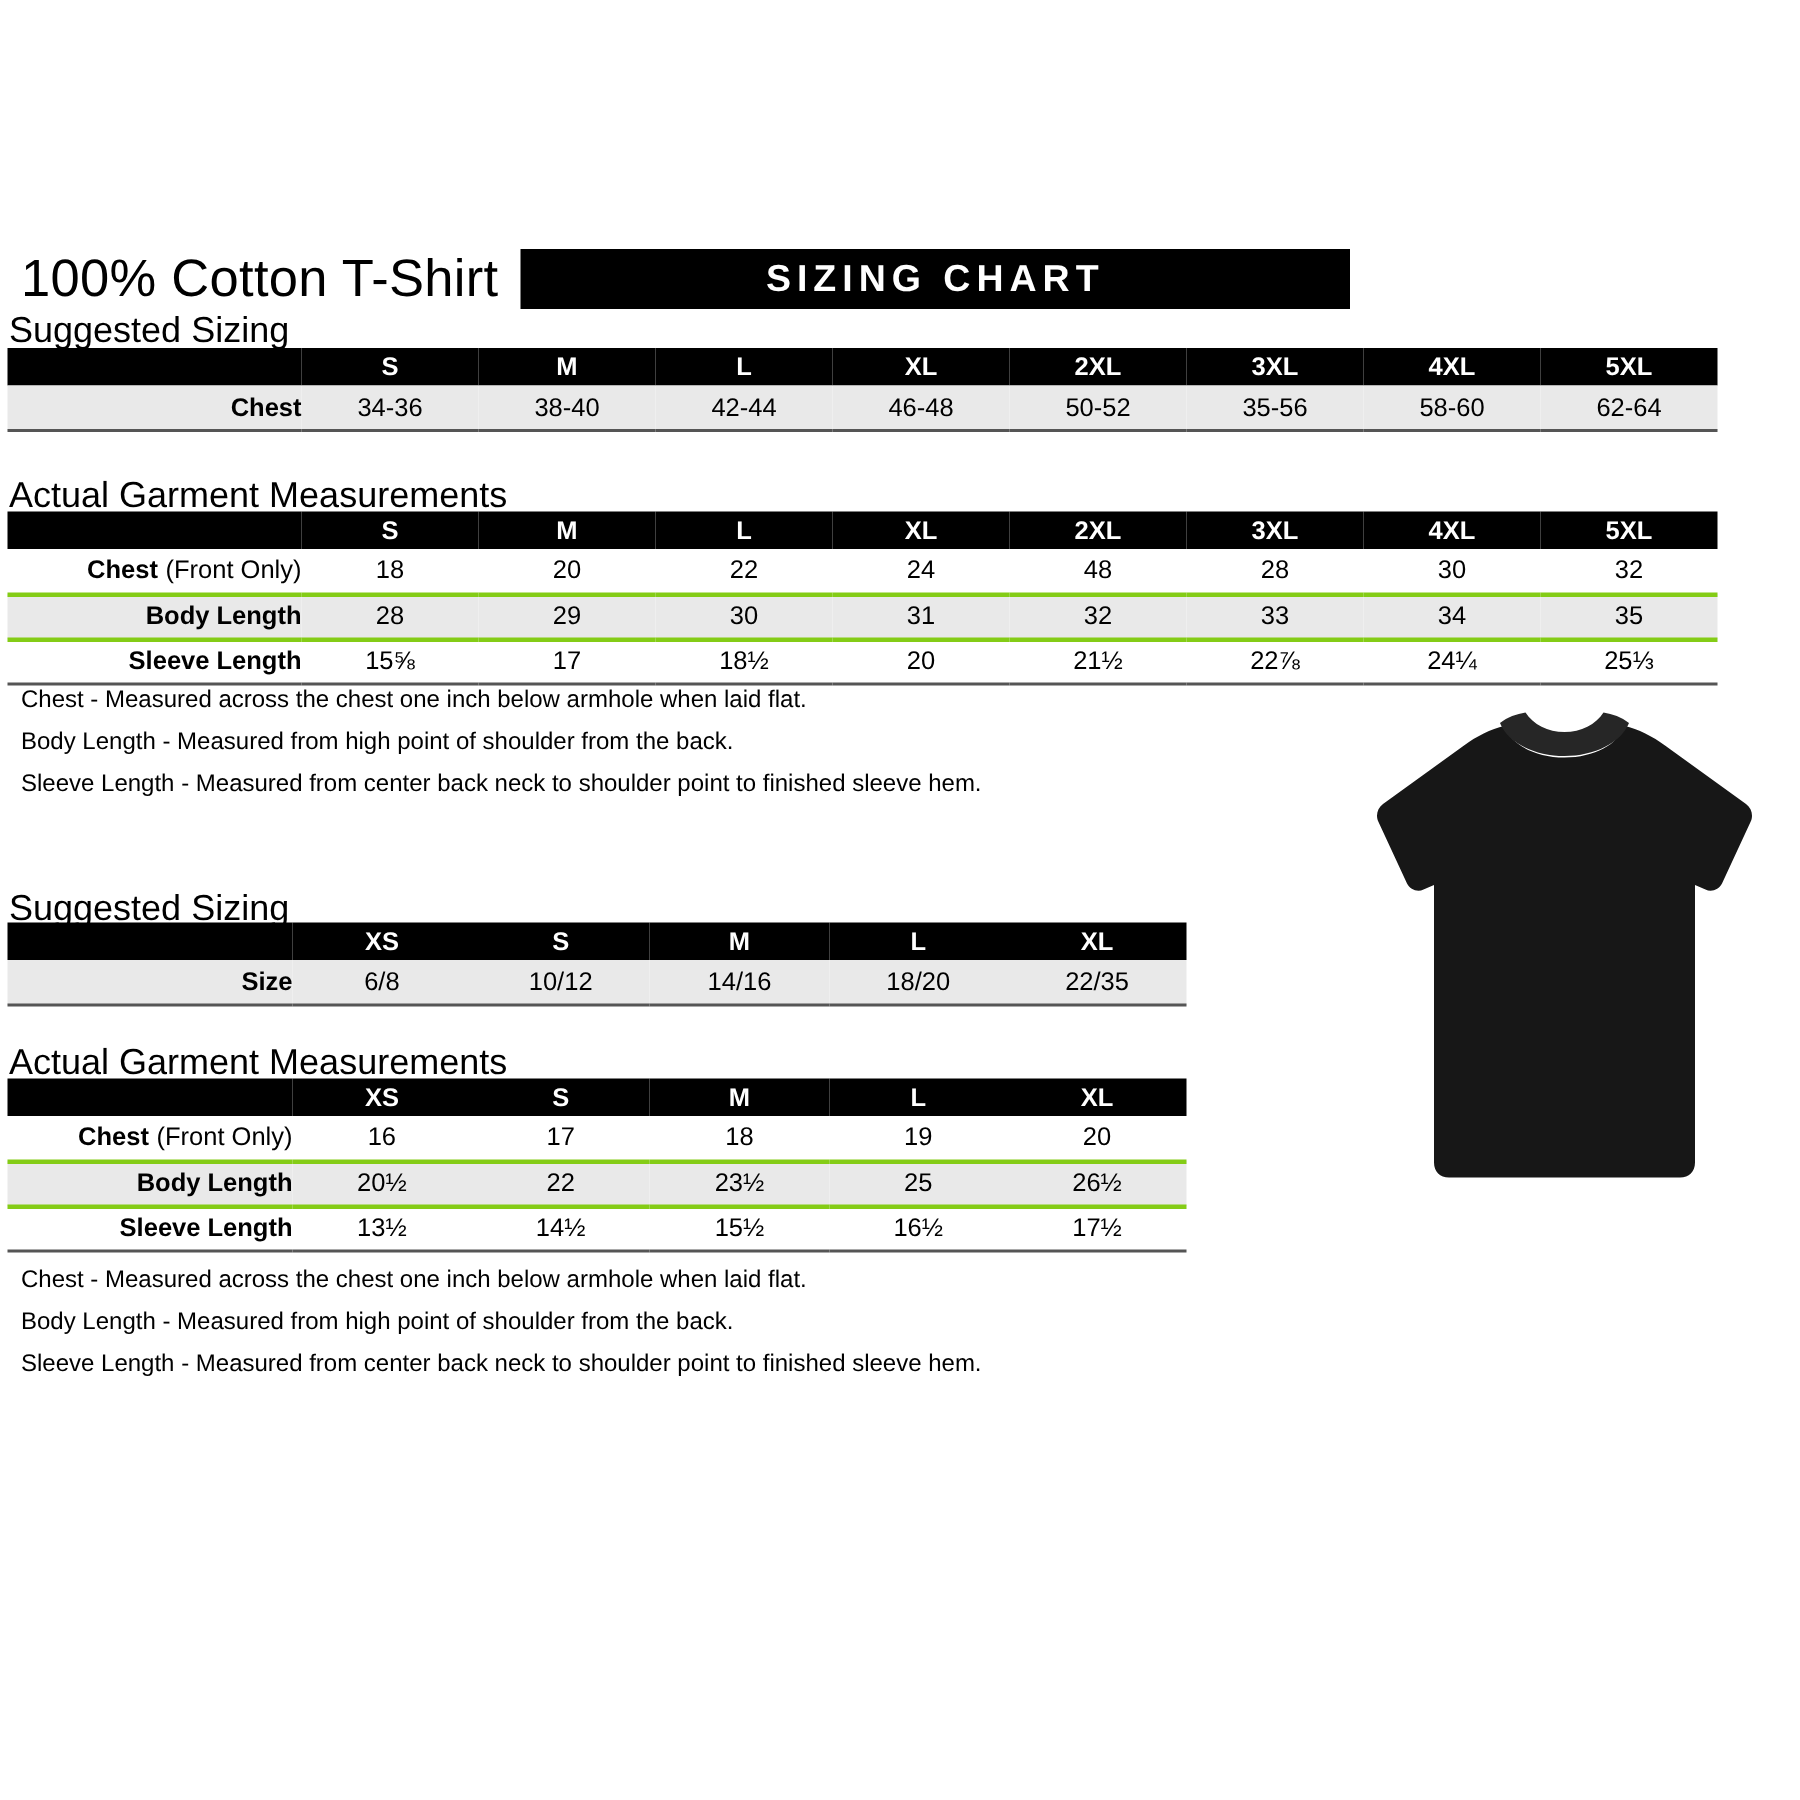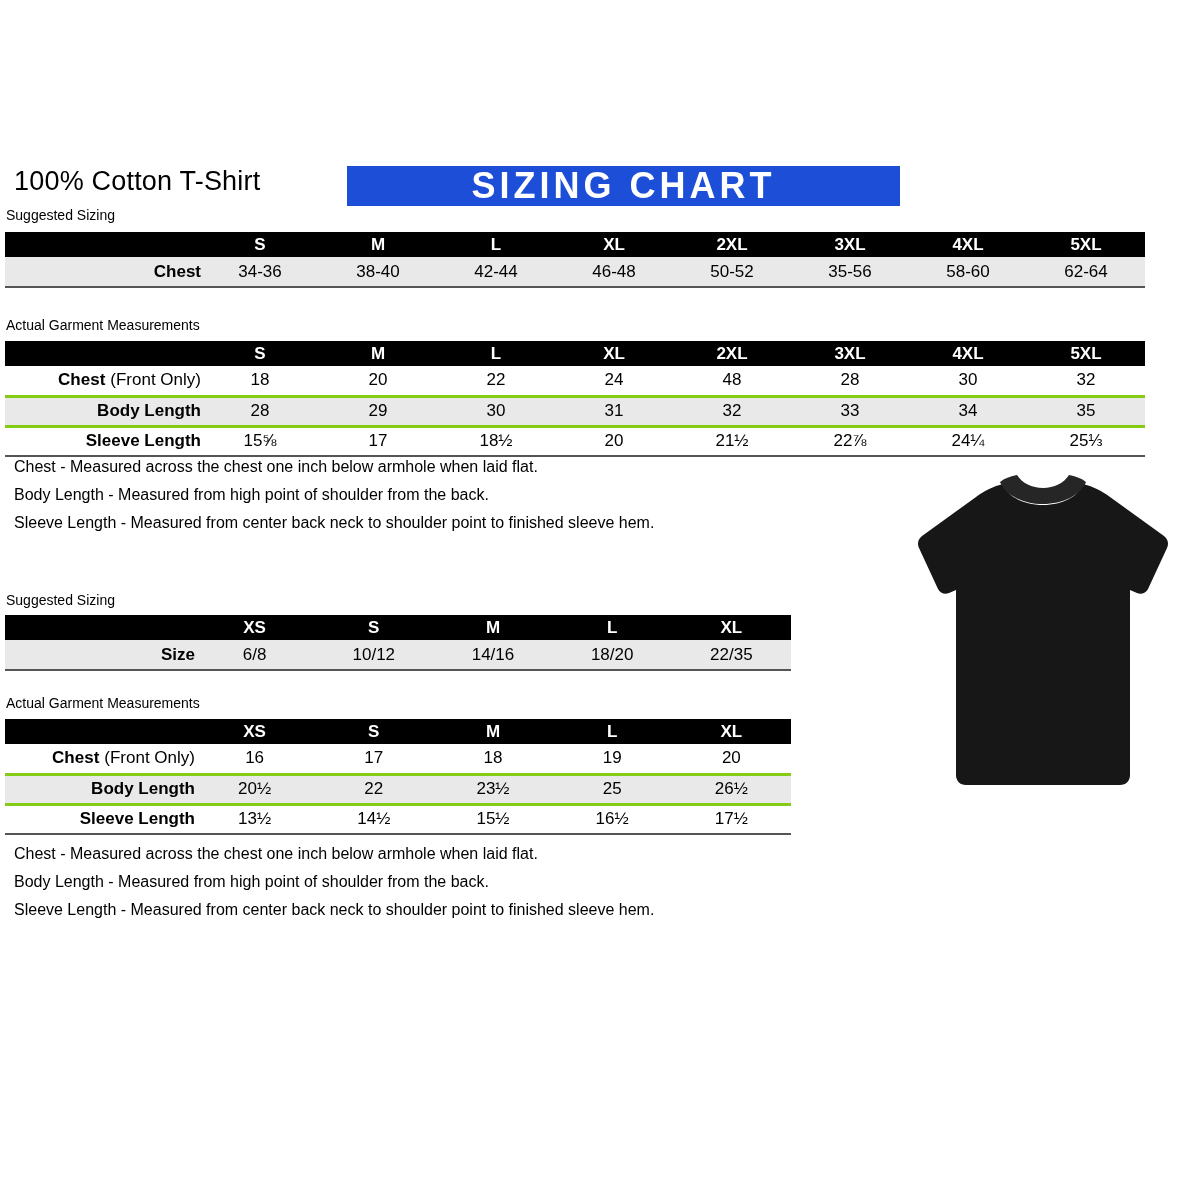--- a/index.html
+++ b/index.html
@@ -7,27 +7,27 @@
   #canvas {
     position: relative;
     width: 1200px;
     height: 1200px;
     background: #fff;
     font-family: "Liberation Sans", "DejaVu Sans", sans-serif;
     color: #000;
     overflow: hidden;
   }
   .abs { position: absolute; }
-  .page-title { font-size: 27px; font-weight: 400; letter-spacing: 0.2px; }
+  .page-title { font-size: 35px; font-weight: 400; letter-spacing: 0.2px; }
   .page-title.bold { font-weight: 700; }
   .banner {
-    background: #1d4ed8; color: #fff; text-align: center;
-    font-weight: 700; font-size: 36px; letter-spacing: 4px; line-height: 40px;
+    background: #000000; color: #fff; text-align: center;
+    font-weight: 700; font-size: 25px; letter-spacing: 4px; line-height: 40px;
   }
-  .sect { font-size: 14px; }
+  .sect { font-size: 24px; }
   table.tbl { position: absolute; border-collapse: collapse; table-layout: fixed; }
   .tbl th {
     background: #000; color: #fff; font-size: 17px; font-weight: 700;
     padding: 0; height: 25px; text-align: center;
   }
   .tbl td { font-size: 17px; text-align: center; height: 30px; padding: 0; }
   .tbl td.rowlabel { text-align: right; padding-left: 10px; }
   .lbl { font-weight: 700; }
   .sub { font-weight: 400; }
   .sub:not(:empty) { margin-left: 5px; }

